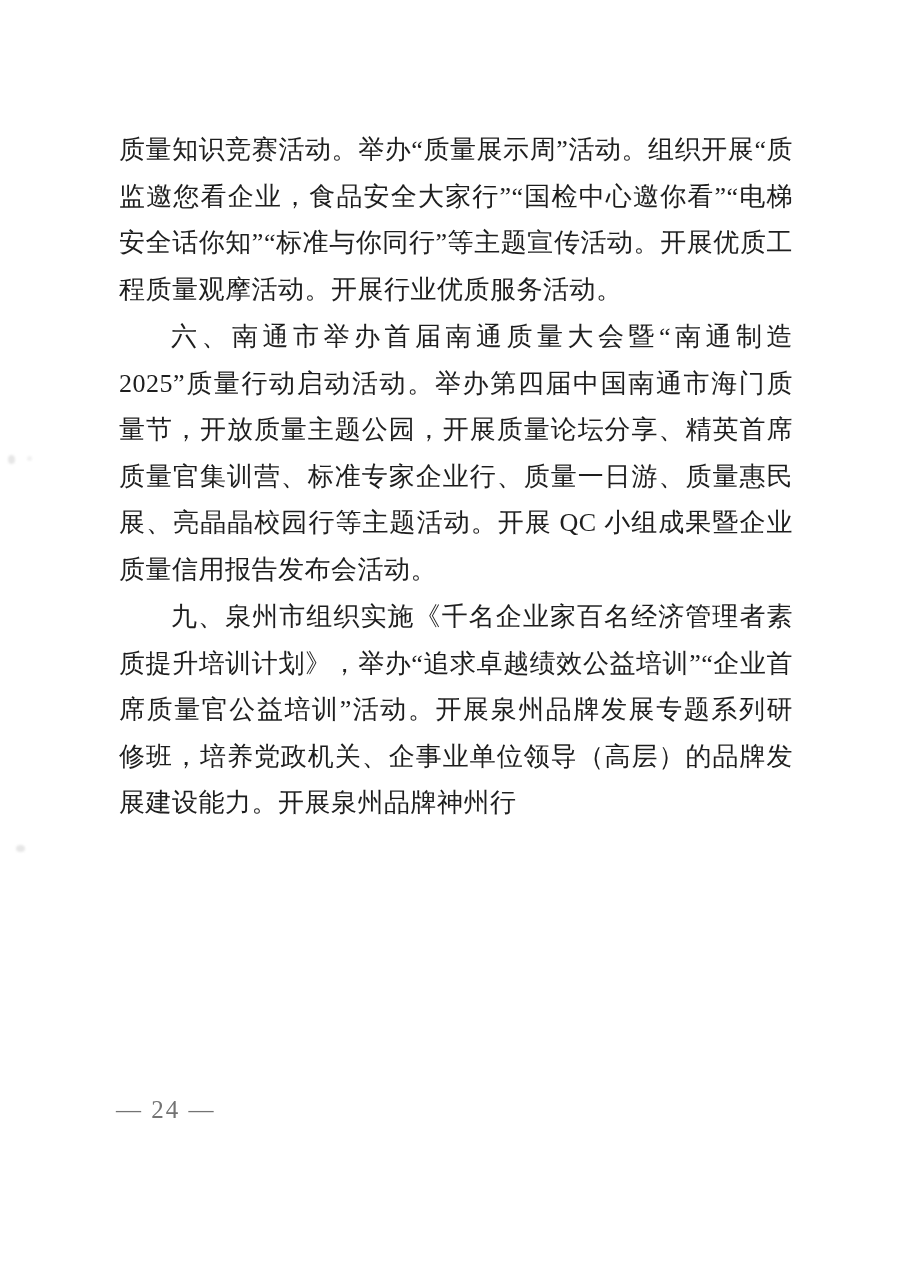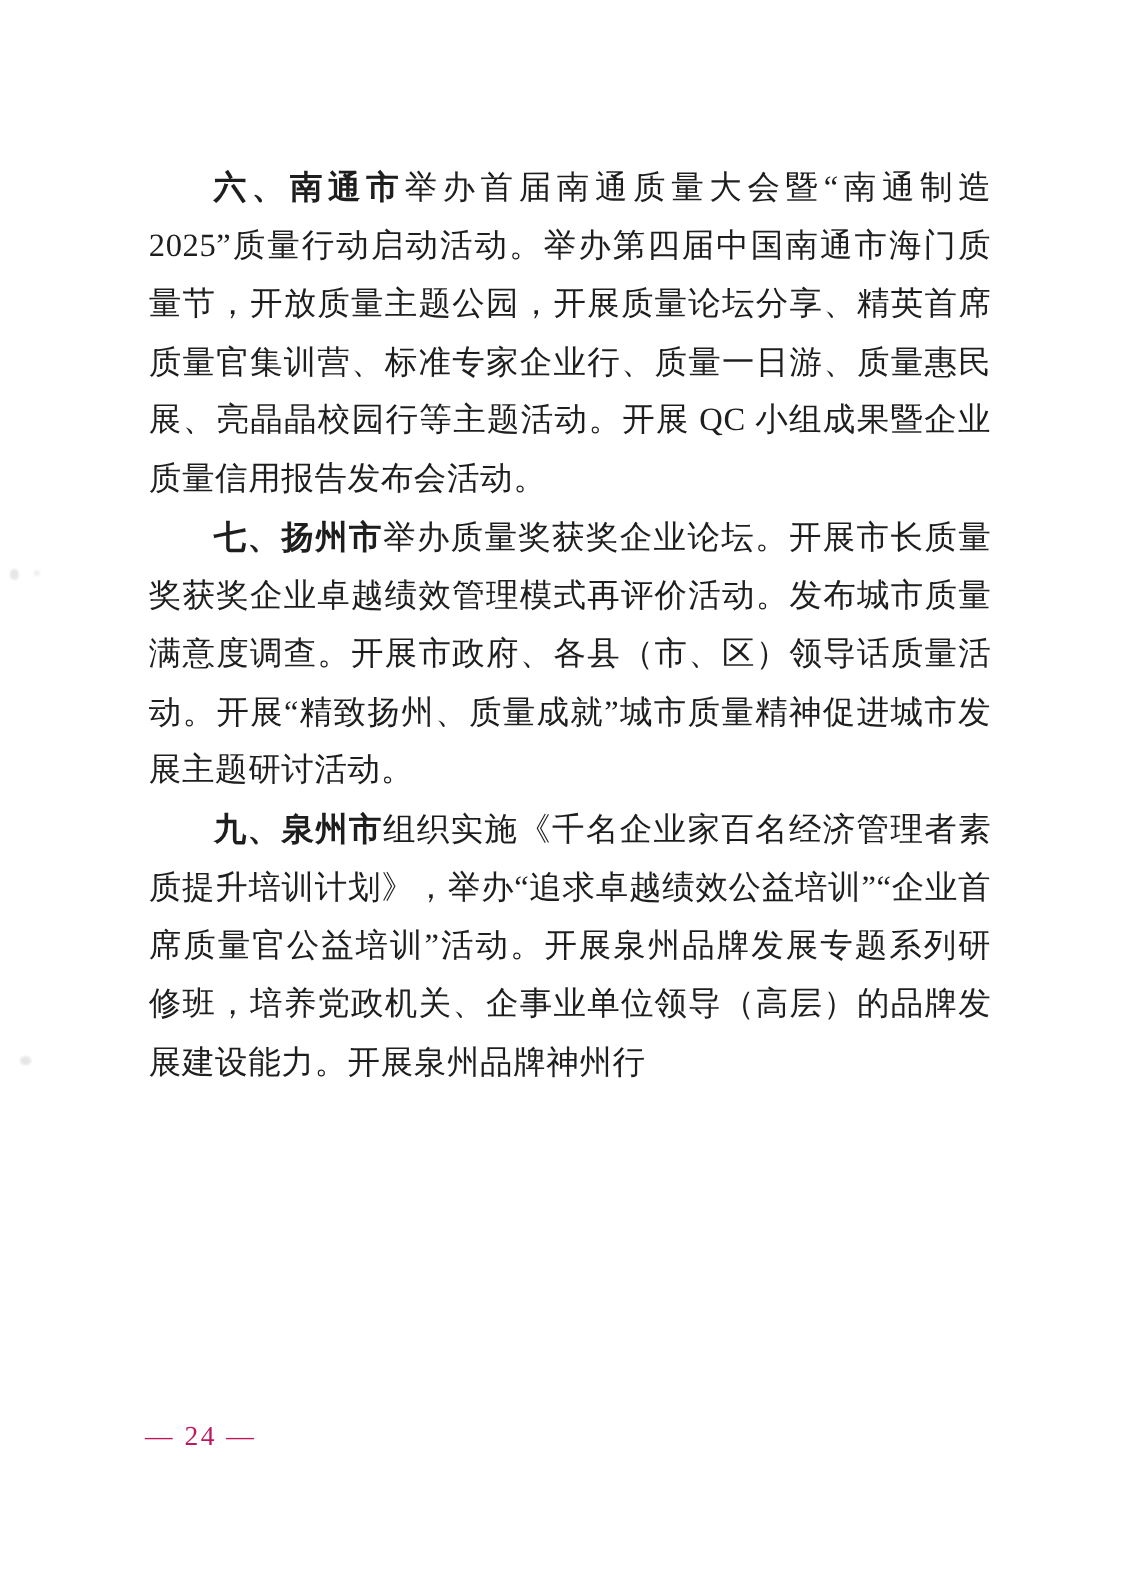--- a/index.html
+++ b/index.html
@@ -31,29 +31,29 @@
     line-height: 46.5px;
     text-align: justify;
     color: #1e1e1e;
     letter-spacing: 0.5px;
     text-justify: inter-ideograph;
   }
   .para.indent {
     text-indent: 2em;
   }
   .lead {
-    font-weight: bold;
+    font-weight: normal;
     font-family: "Liberation Sans", sans-serif;
   }
   .footer {
     position: absolute;
     left: 116px;
-    top: 1136px;
-    font-size: 22px;
-    color: #be185d;
+    top: 1096px;
+    font-size: 25px;
+    color: #737373;
     font-family: "Liberation Serif", serif;
     letter-spacing: 2px;
   }
   .artifact {
     position: absolute;
     background: #b9b9b9;
     border-radius: 50%;
     opacity: 0.35;
     filter: blur(1px);
   }
@@ -61,24 +61,24 @@
   .artifact.a2 { left: 16px; top: 845px; width: 9px;  height: 7px; }
   .artifact.a3 { left: 27px; top: 456px; width: 5px;  height: 5px; opacity: 0.2; }
 </style>
 </head>
 <body>
 
 <div class="page">
 
   <div class="content">
 
+    <p class="para"><span class="lead"></span><span>质量知识竞赛活动。举办“质量展示周”活动。组织开展“质监邀您看企业，食品安全大家行”“国检中心邀你看”“电梯安全话你知”“标准与你同行”等主题宣传活动。开展优质工程质量观摩活动。开展行业优质服务活动。</span></p>
 
     <p class="para indent"><span class="lead">六、南通市</span><span>举办首届南通质量大会暨“南通制造 2025”质量行动启动活动。举办第四届中国南通市海门质量节，开放质量主题公园，开展质量论坛分享、精英首席质量官集训营、标准专家企业行、质量一日游、质量惠民展、亮晶晶校园行等主题活动。开展 QC 小组成果暨企业质量信用报告发布会活动。</span></p>
 
-    <p class="para indent"><span class="lead">七、扬州市</span><span>举办质量奖获奖企业论坛。开展市长质量奖获奖企业卓越绩效管理模式再评价活动。发布城市质量满意度调查。开展市政府、各县（市、区）领导话质量活动。开展“精致扬州、质量成就”城市质量精神促进城市发展主题研讨活动。</span></p>
 
 
     <p class="para indent"><span class="lead">九、泉州市</span><span>组织实施《千名企业家百名经济管理者素质提升培训计划》，举办“追求卓越绩效公益培训”“企业首席质量官公益培训”活动。开展泉州品牌发展专题系列研修班，培养党政机关、企事业单位领导（高层）的品牌发展建设能力。开展泉州品牌神州行</span></p>
 
   </div>
 
   <div class="footer">— 24 —</div>
 
   <div class="artifact a1"></div>
   <div class="artifact a2"></div>

